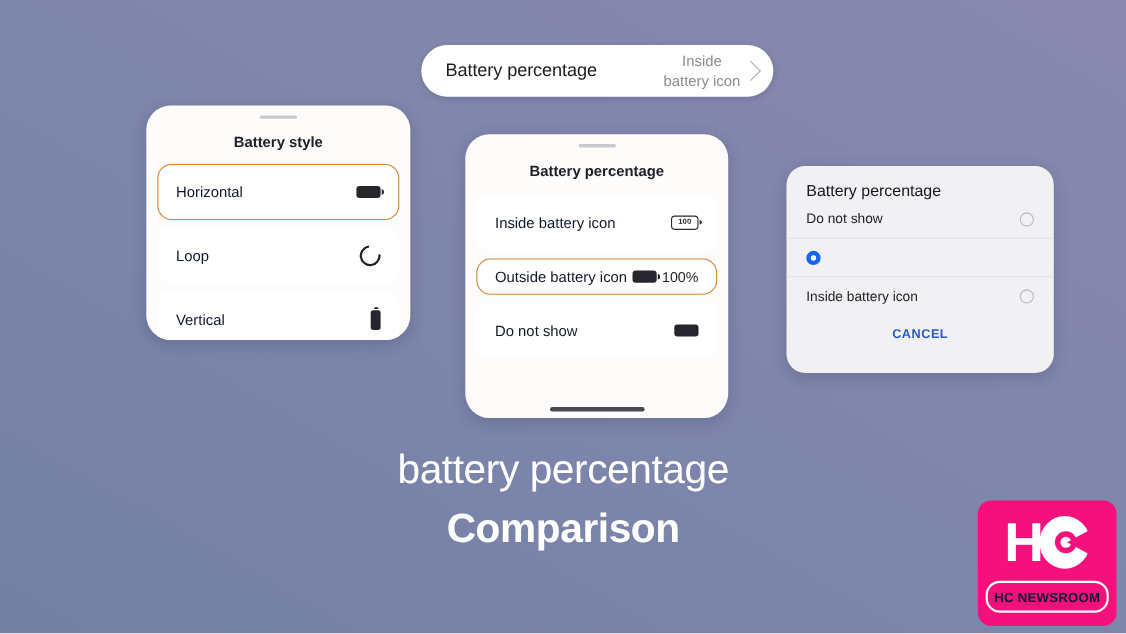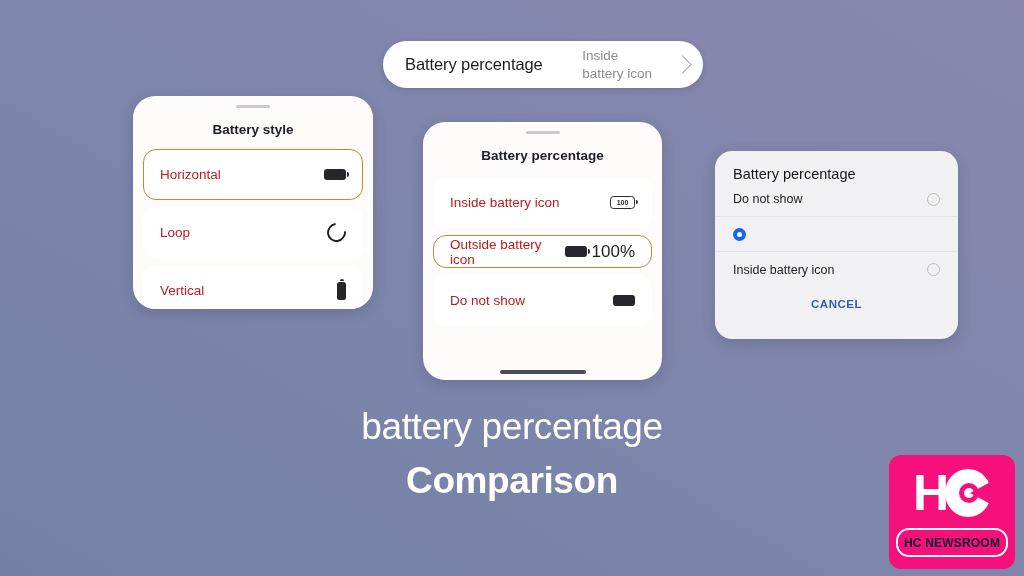--- a/index.html
+++ b/index.html
@@ -37,23 +37,23 @@
   }
   #top-pill .pill-title {
     font-size: 16.5px;
     color: #1c1c1e;
     flex: 1;
     letter-spacing: -0.1px;
   }
   #top-pill .pill-value {
     font-size: 13.5px;
     color: #8b8b93;
-    text-align: left;
+    text-align: center;
     line-height: 1.28;
-    margin-right: 24px;
+    margin-right: 3px;
   }
   .chev-right {
     width: 12px;
     height: 12px;
     border-right: 1.6px solid #a9a9b2;
     border-top: 1.6px solid #a9a9b2;
     transform: rotate(45deg);
     flex: 0 0 auto;
   }
 
@@ -91,29 +91,29 @@
     padding: 0 16px;
     box-sizing: border-box;
     border: 1.6px solid transparent;
   }
   .opt-row.selected {
     border-color: #cf8438;
   }
   .opt-label {
     flex: 1;
     font-size: 13.5px;
-    color: #b91c1c;
+    color: #0f172a;
   }
   .opt-icon {
     display: flex;
     align-items: center;
     gap: 5px;
   }
   .opt-sub {
-    font-size: 17px;
+    font-size: 13px;
     color: #1f1f27;
   }
 
   
   .bat-h {
     width: 22px;
     height: 11px;
     border-radius: 3px;
     background: #26262c;
     position: relative;

